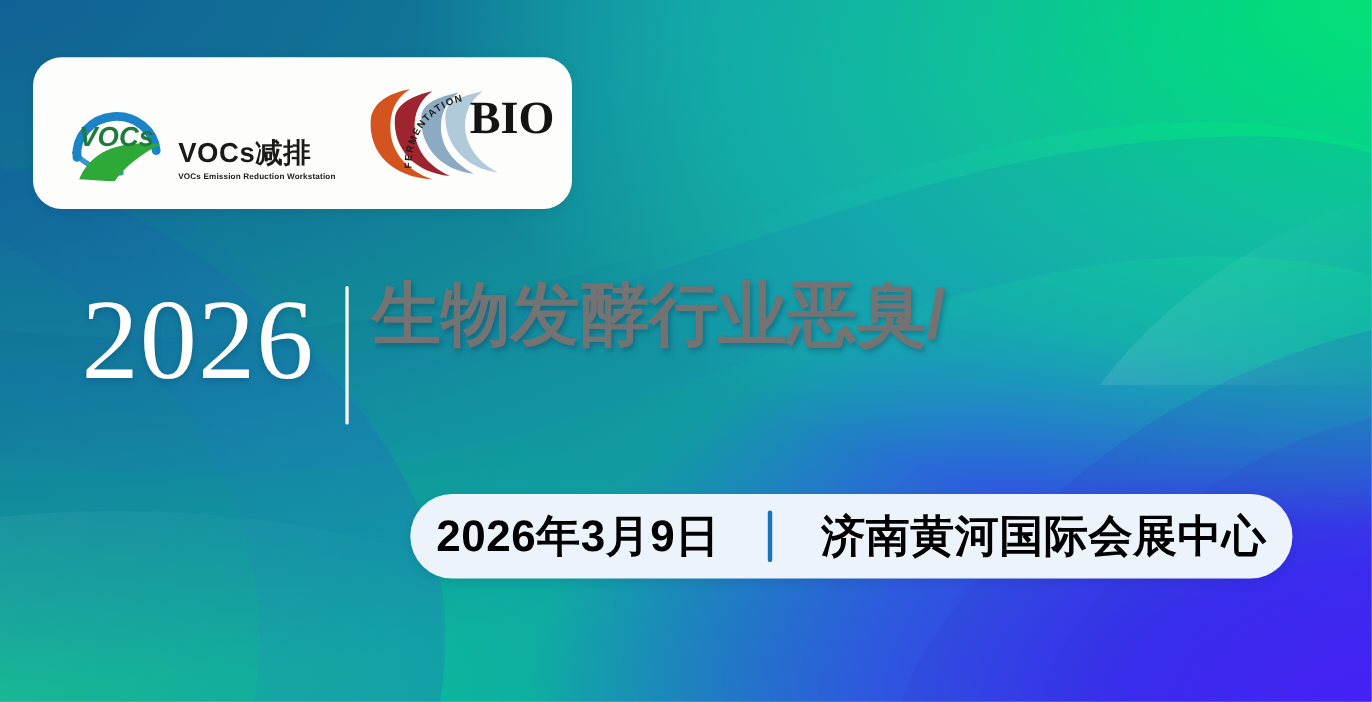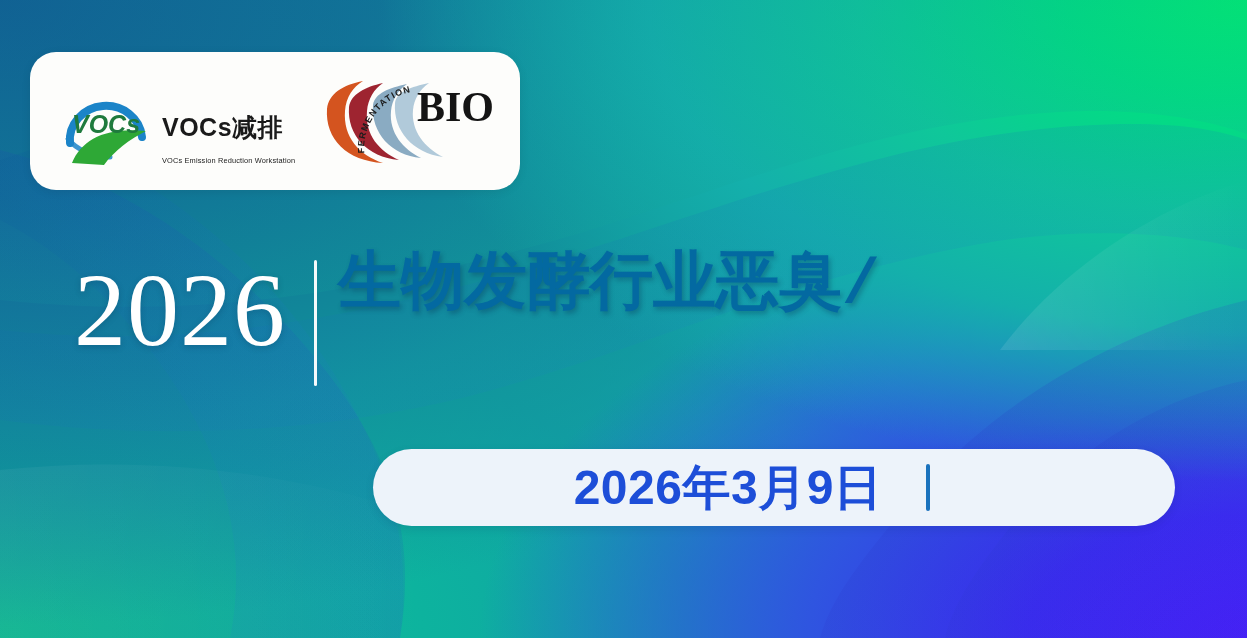--- a/index.html
+++ b/index.html
@@ -31,57 +31,57 @@
   .vocs-mark svg{position:absolute;left:0;top:0;}
   .vocs-words{margin-left:8px;}
   .vocs-cn{
     font-family:"Liberation Sans","DejaVu Sans",sans-serif;
     font-weight:bold;font-size:25px;color:#1a1a1a;line-height:1.08;
     letter-spacing:.5px;white-space:nowrap;
   }
   .vocs-cn.row2{letter-spacing:7px;}
   .vocs-en{
     font-family:"Liberation Sans","DejaVu Sans",sans-serif;
-    font-weight:normal;font-size:7.4px;color:#1a1a1a;
-    letter-spacing:.15px;margin-top:15px;white-space:nowrap;
+    font-weight:bold;font-size:7.4px;color:#1a1a1a;
+    letter-spacing:.15px;margin-top:3px;white-space:nowrap;
   }
   .logo-bio{position:relative;width:180px;height:92px;margin-left:26px;flex:none;}
   .logo-bio svg{position:absolute;left:0;top:0;}
 
   
   .year{
     position:absolute;left:60px;top:258px;width:240px;
     font-family:"Liberation Serif","DejaVu Serif",serif;
     font-weight:normal;font-size:104px;color:#ffffff;
     letter-spacing:1px;line-height:1;text-align:center;
     text-shadow:0 2px 6px rgba(5,40,70,.22);
   }
   .vdiv{
     position:absolute;left:314px;top:260px;width:3px;height:126px;
     background:#ffffff;border-radius:2px;opacity:.96;
   }
   .title{
     position:absolute;left:338px;top:250px;width:880px;
-    font-family:Liberation Mono, monospace;
-    font-weight:bold;color:#0369a1;
+    font-family:Liberation Sans, sans-serif;
+    font-weight:bold;color:#737373;
     font-size:63px;line-height:72px;letter-spacing:0px;
     text-shadow:2px 3px 5px rgba(6,36,72,.30);
   }
   .title .ln{display:block;white-space:nowrap;}
 
   
   .pill{
     position:absolute;left:373px;top:449px;width:802px;height:77px;
     background:#edf3fa;border-radius:39px;
     display:flex;align-items:center;justify-content:center;
     box-shadow:0 3px 9px rgba(10,30,80,.12);
   }
   .pill-text{
     font-family:"Liberation Sans","DejaVu Sans",sans-serif;
-    font-weight:bold;font-size:48px;color:#1d4ed8;
+    font-weight:bold;font-size:40px;color:#000000;
     letter-spacing:.5px;white-space:nowrap;
   }
   .pill-sep{
     width:4px;height:47px;background:#1a72bd;border-radius:2px;
     margin:0 44px;flex:none;
   }
 </style>
 </head>
 <body>
 
@@ -175,15 +175,16 @@
   <div class="year">2026</div>
   <div class="vdiv"></div>
 
   <div class="title">
     <span class="ln">生物发酵行业恶臭/</span>
   </div>
 
   <div class="pill">
     <span class="pill-text">2026年3月9日</span>
     <span class="pill-sep"></span>
+    <span class="pill-text">济南黄河国际会展中心</span>
   </div>
 
 </div>
 
 </body></html>

